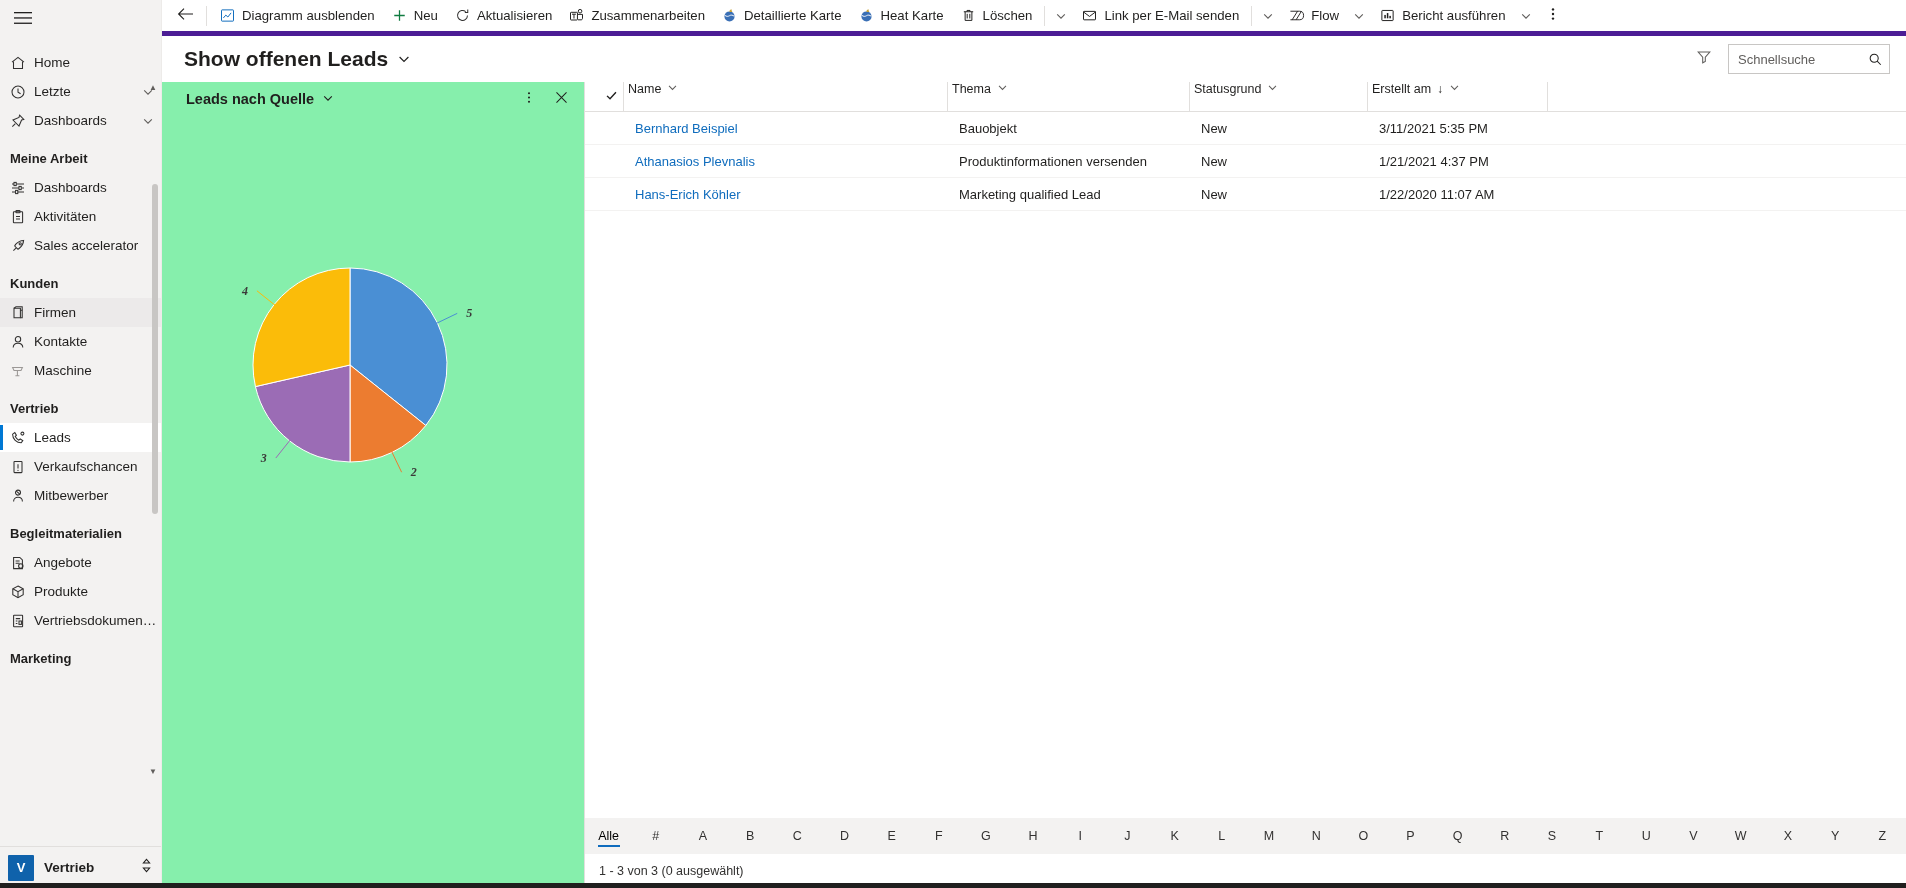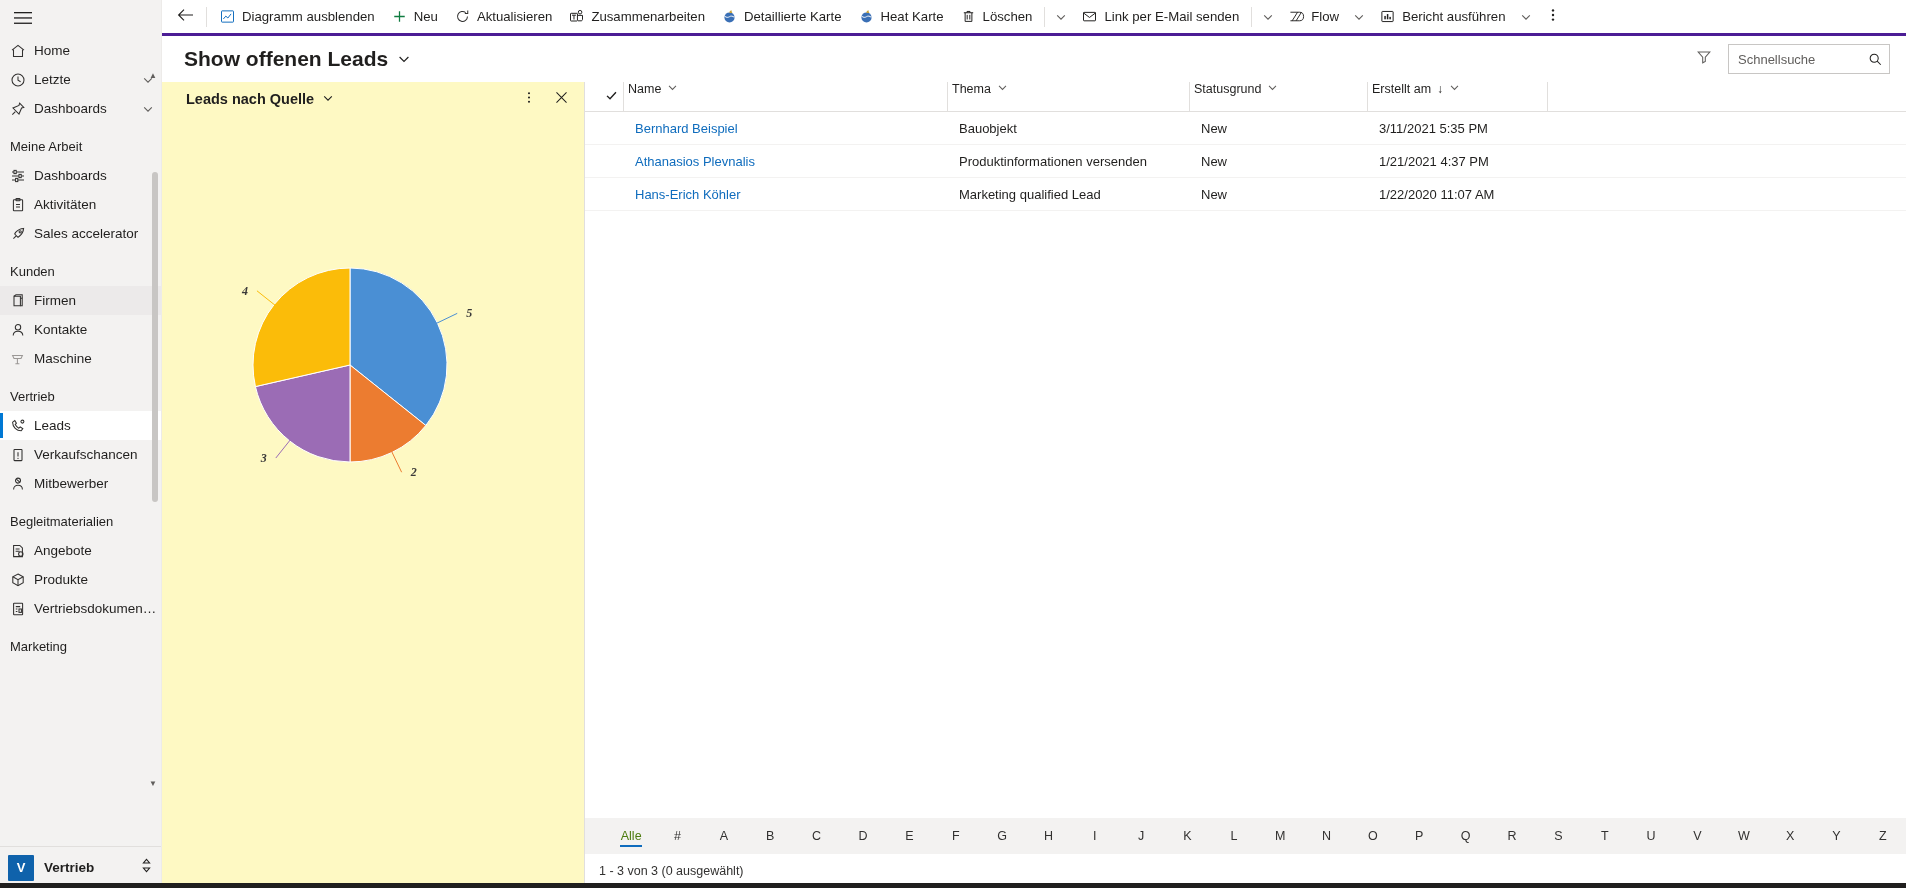--- a/index.html
+++ b/index.html
@@ -14,20 +14,21 @@
   .app { display: flex; width: 1906px; height: 888px; position: relative; }
 
   
   .sidebar {
     width: 162px; height: 888px;
     background: #f3f2f1;
     display: flex; flex-direction: column;
     flex: 0 0 162px;
     position: relative;
     border-right: 1px solid #edebe9;
+    gap: 12px;
   }
   .hamburger {
     height: 36px; display: flex; align-items: center;
     padding-left: 14px; flex: 0 0 36px;
   }
   .hamburger svg { display: block; }
   .nav-scroll {
     flex: 1 1 auto; overflow: hidden; position: relative;
     padding-top: 0px;
   }
@@ -44,21 +45,21 @@
   }
   .nav-item .lbl { flex: 1 1 auto; white-space: nowrap; overflow: hidden; text-overflow: ellipsis; }
   .nav-item .chev { width: 26px; flex: 0 0 26px; display: flex; align-items: center; justify-content: center; }
   .nav-item.selected { background: #ffffff; }
   .nav-item.selected::before {
     content: ""; position: absolute; left: 0; top: 2px; bottom: 2px;
     width: 3px; background: #0078d4; border-radius: 0;
   }
   .nav-item.soft { background: #eceaea; }
   .nav-group {
-    font-size: 13px; font-weight: normal; color: #201f1e;
+    font-size: 13px; font-weight: bold; color: #201f1e;
     padding: 16px 0 7px 10px;
   }
   .scrollbar-track {
     position: absolute; right: 2px; top: 36px; width: 8px; bottom: 58px;
   }
   .scrollbar-thumb {
     position: absolute; top: 100px; left: 1px; width: 6px; height: 330px;
     background: #c8c6c4; border-radius: 3px;
   }
   .scroll-arrow {
@@ -76,21 +77,21 @@
     font-size: 13px; font-weight: 600; flex: 0 0 26px; border-radius: 1px;
   }
   .app-name { flex: 1 1 auto; padding-left: 10px; font-size: 13.5px; font-weight: 600; color: #201f1e;}
 
   
   .main { flex: 1 1 auto; display: flex; flex-direction: column; min-width: 0; }
 
   
   .cmdbar {
     height: 36px; flex: 0 0 36px; display: flex; align-items: center;
-    border-bottom: 3px solid #4c1d95; background: #fff;
+    border-bottom: 5px solid #4c1d95; background: #fff;
     padding-left: 6px; font-size: 13.2px; color: #201f1e;
     overflow: hidden; white-space: nowrap;
   }
   .back-btn {
     width: 34px; height: 32px; display: flex; align-items: center; justify-content: center;
     color: #323130; cursor: pointer;
   }
   .cmd-sep { width: 1px; height: 20px; background: #e1dfdd; margin: 0 4px; flex: 0 0 1px; }
   .cmd {
     display: flex; align-items: center; gap: 6px; height: 32px;
@@ -131,21 +132,21 @@
   }
   .searchbox input::placeholder { color: #605e5c; }
   .search-ico { color: #201f1e; display: flex; align-items: center; cursor: pointer; }
 
   
   .content { flex: 1 1 auto; display: flex; min-height: 0; }
 
   
   .chart-panel {
     width: 423px; flex: 0 0 423px; border-right: 1px solid #e1dfdd;
-    display: flex; flex-direction: column; background: #fef9c3;
+    display: flex; flex-direction: column; background: #86efac;
   }
   .chart-head {
     height: 34px; flex: 0 0 34px; display: flex; align-items: center;
     padding: 0 10px 0 24px; gap: 6px;
   }
   .chart-title {
     font-size: 14.5px; font-weight: 600; color: #201f1e;
     display: flex; align-items: center; gap: 8px; cursor: pointer;
   }
   .chart-head .icon-btn {
@@ -198,21 +199,21 @@
 
   .alpha-bar {
     flex: 0 0 36px; height: 36px; background: #f3f2f1;
     display: flex; align-items: center; padding-left: 0px;
     font-size: 12.5px; color: #323130;
   }
   .alpha {
     flex: 1 1 0; text-align: center; cursor: pointer; position: relative;
     height: 36px; display: flex; align-items: center; justify-content: center;
   }
-  .alpha.active { color: #4d7c0f; font-weight: 400; margin-left: 23px; }
+  .alpha.active { color: #000000; font-weight: 400; }
   .alpha.active::after {
     content: ""; position: absolute; bottom: 7px; left: 50%; transform: translateX(-50%);
     width: 22px; height: 2px; background: #0f6cbd;
   }
   .status-bar {
     flex: 0 0 34px; height: 34px; display: flex; align-items: center;
     padding-left: 14px; font-size: 12.5px; color: #323130; background: #fff;
   }
   .bottom-strip {
     position: absolute; left: 0; bottom: 0; width: 1906px; height: 5px; background: #201f1e;

